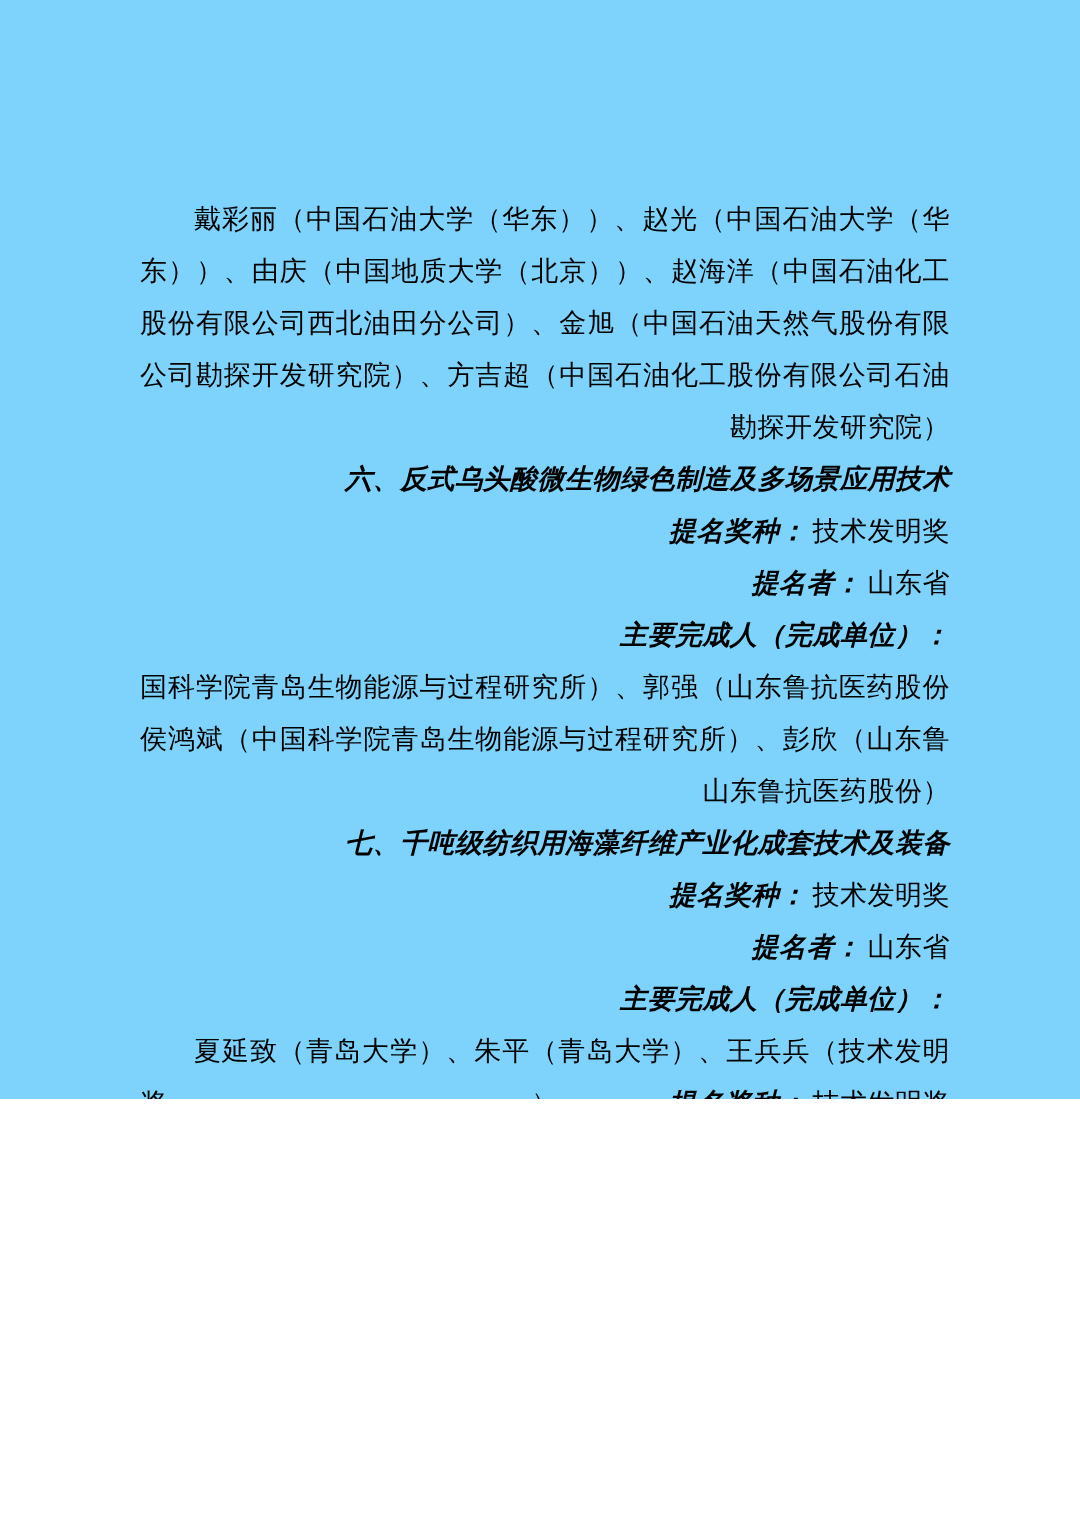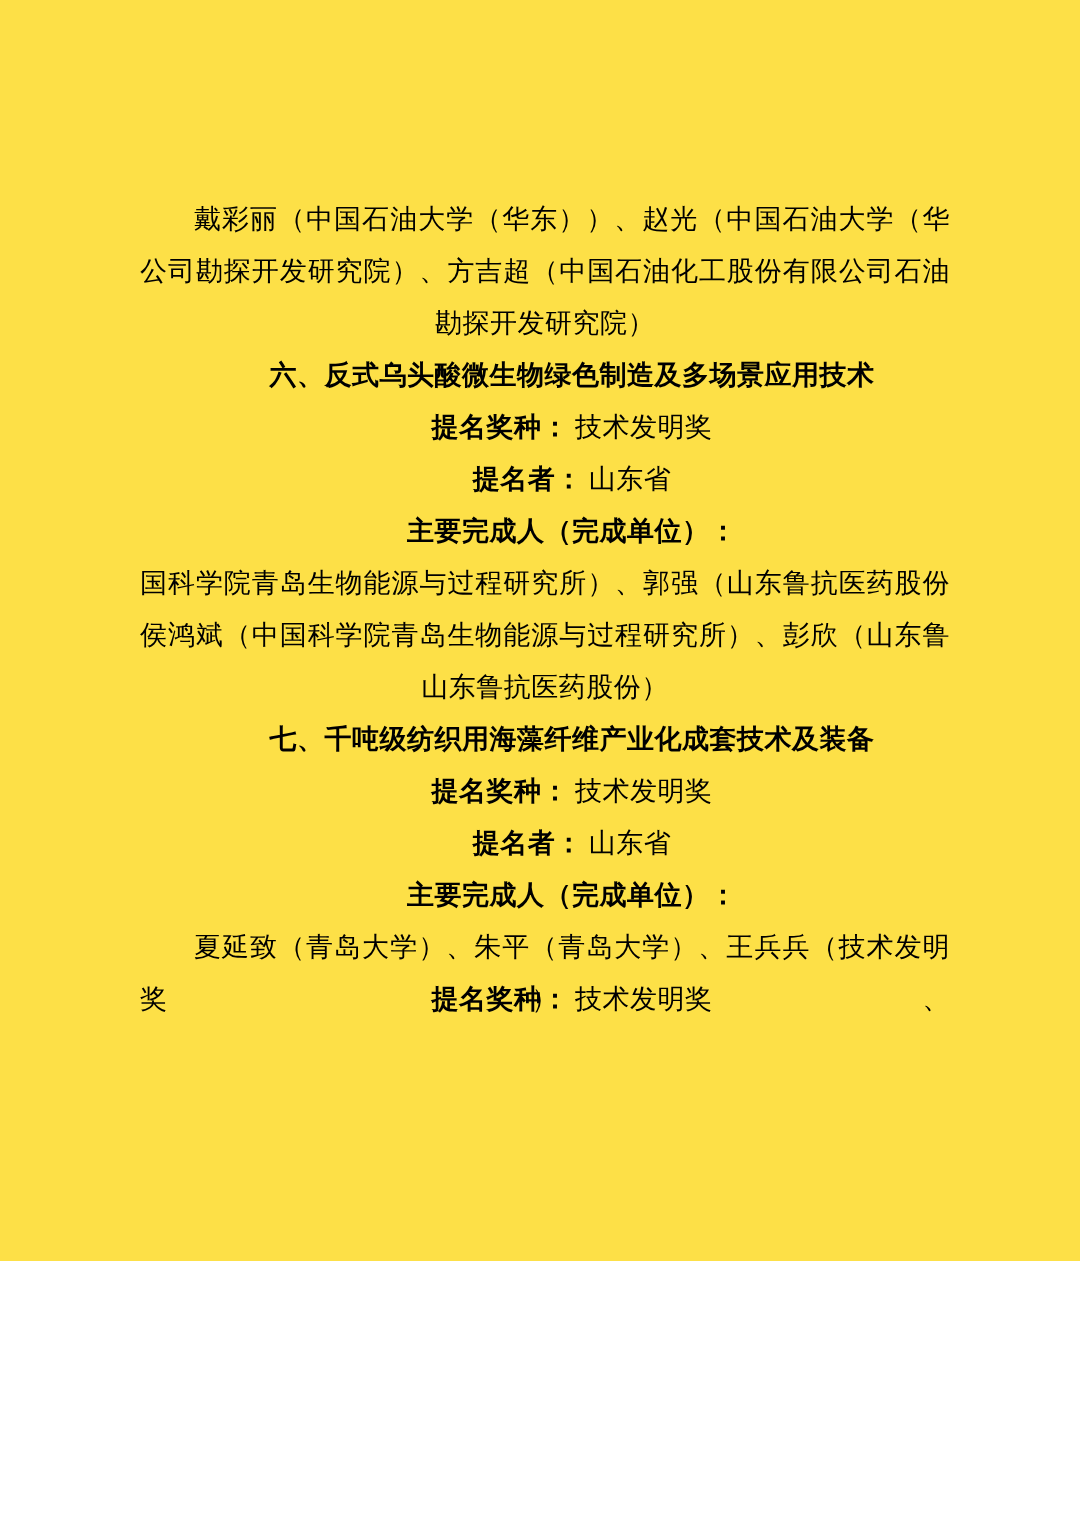--- a/index.html
+++ b/index.html
@@ -1,46 +1,47 @@
 <!DOCTYPE html>
 <html><head>
 <meta charset="utf-8">
 <style>
   html, body { margin: 0; padding: 0; background: #ffffff; }
   .page {
     position: relative;
     width: 1080px;
-    height: 1261px;
-    background: #fde047;
+    height: 1099px;
+    background: #7dd3fc;
     color: #000000;
     font-family: "Liberation Serif", serif;
     overflow: hidden;
   }
   .textcol {
     position: absolute;
     left: 140px;
     top: 193px;
     width: 810px;
   }
   .ln {
     font-size: 27px;
     line-height: 52px;
     height: 52px;
     letter-spacing: 0.5px;
-    text-align: center;
+    text-align: right;
     white-space: normal;
   }
   .ln.ind { text-indent: 2em; }
   .ln.j {
     text-align: justify;
     text-align-last: justify;
   }
   .hd, .lab {
     font-family: "Liberation Sans", sans-serif;
     font-weight: 700;
+    font-style: italic;
   }
   .val { margin-left: 6px; }
   .pageno {
     position: absolute;
     left: 0;
     right: 0;
     top: 1405px;
     text-align: center;
     font-size: 26px;
     line-height: 34px;
@@ -48,20 +49,22 @@
     font-family: "Liberation Serif", serif;
   }
 </style>
 </head>
 <body>
 
 <div class="page">
   <div class="textcol">
 
     <div class="ln j ind">戴彩丽（中国石油大学（华东））、赵光（中国石油大学（华</div>
+    <div class="ln j">东））、由庆（中国地质大学（北京））、赵海洋（中国石油化工</div>
+    <div class="ln j">股份有限公司西北油田分公司）、金旭（中国石油天然气股份有限</div>
     <div class="ln j">公司勘探开发研究院）、方吉超（中国石油化工股份有限公司石油</div>
     <div class="ln">勘探开发研究院）</div>
 
     <div class="ln hd ind">六、反式乌头酸微生物绿色制造及多场景应用技术</div>
     <div class="ln ind">
       <span class="lab">提名奖种：</span><span class="val">技术发明奖</span>
     </div>
     <div class="ln ind">
       <span class="lab">提名者：</span><span class="val">山东省</span>
     </div>

